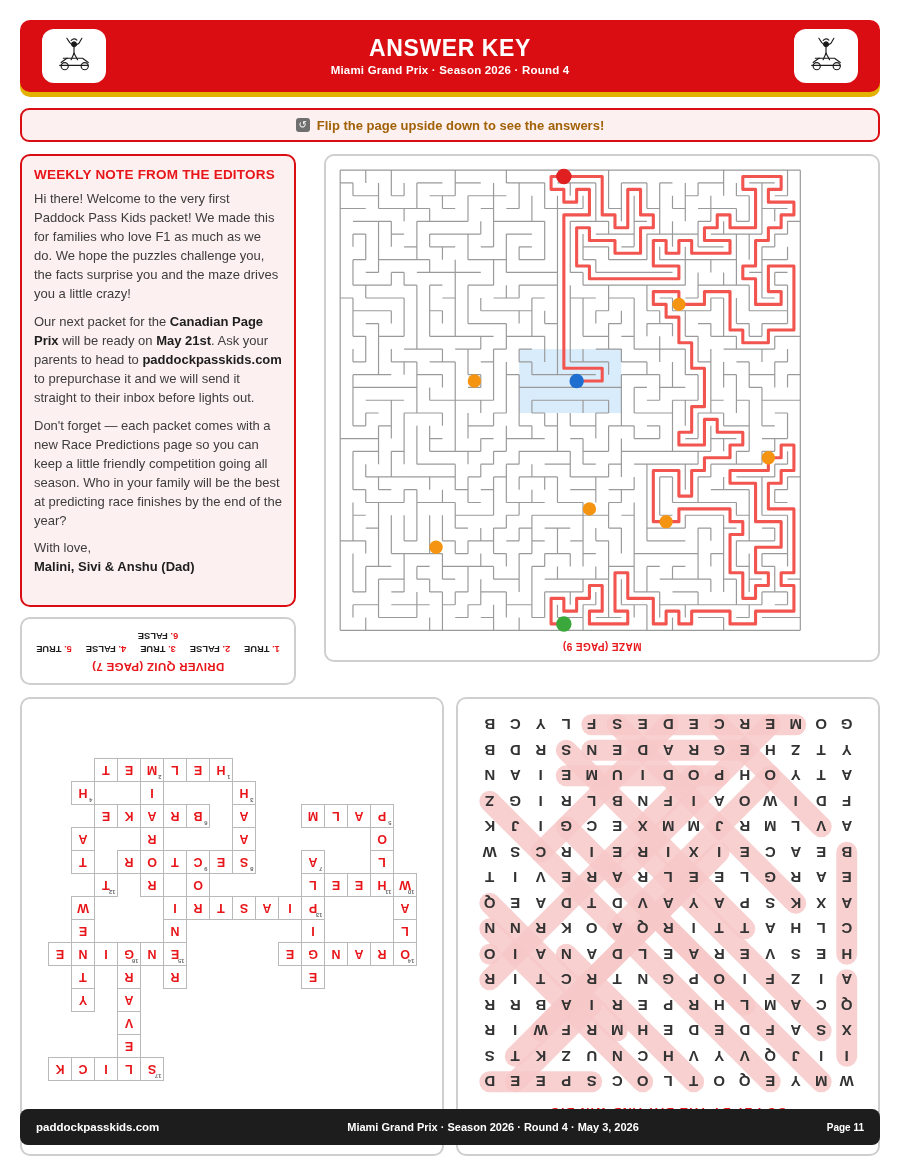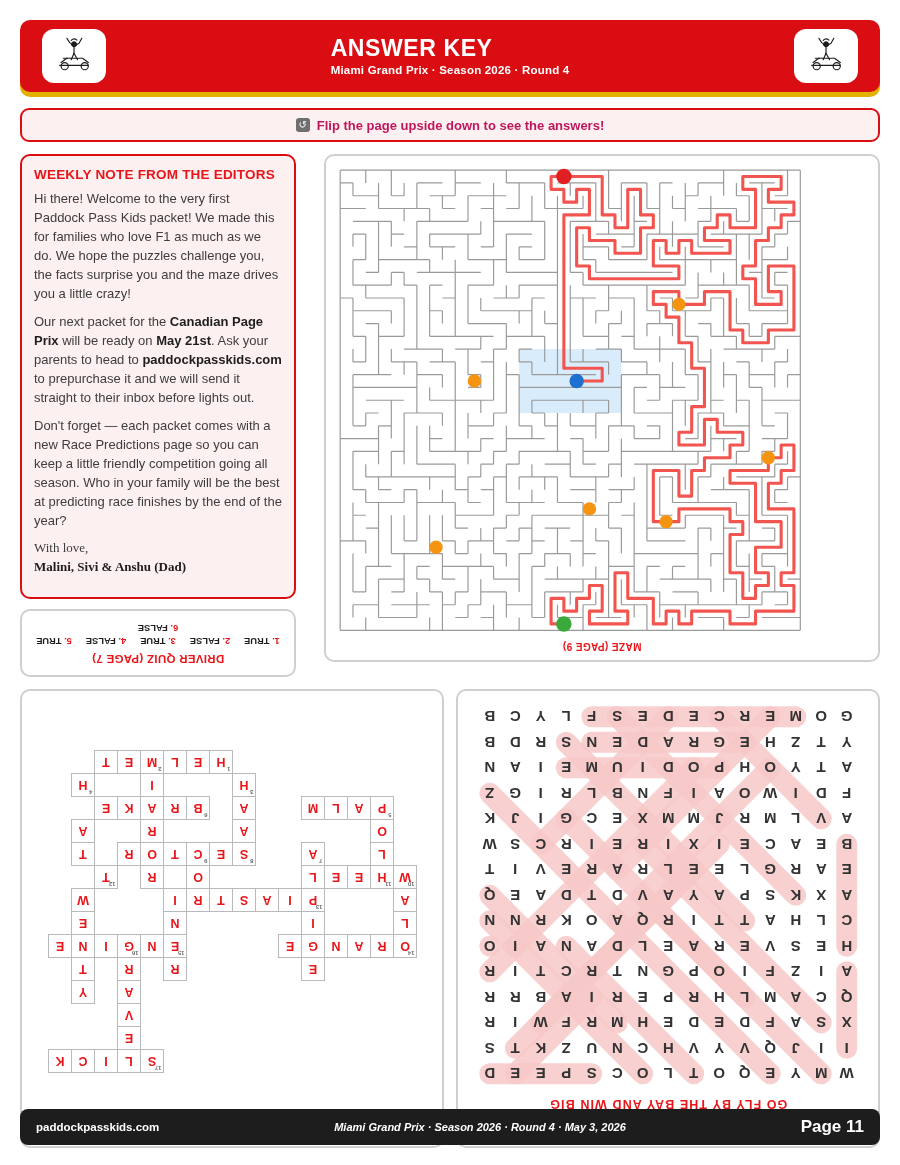--- a/index.html
+++ b/index.html
@@ -16,21 +16,21 @@
   
   .header {
     position: relative;
     height: 72px;
     background: #d90d12;
     border-radius: 10px;
     box-shadow: 0 5px 0 #e3b100;
     display:flex; align-items:center; justify-content:center;
     margin-bottom: 16px;
   }
-  .header-titles { text-align:left; color:#fff; }
+  .header-titles { text-align:center; color:#fff; }
   .header-title {
     font-size: 23px; font-weight: 800; letter-spacing: .6px;
     line-height: 1.1; margin-bottom: 3px;
   }
   .header-sub { font-size: 11.5px; font-weight: 700; letter-spacing:.2px; }
   .logo-badge {
     position:absolute; top:9px; width:64px; height:54px;
     background:#fff; border-radius:12px;
     display:flex; align-items:center; justify-content:center;
   }
@@ -41,21 +41,21 @@
   
   .flip-banner {
     height: 34px;
     border: 2px solid #d90d12;
     border-radius: 9px;
     background: #fdf0f0;
     display:flex; align-items:center; justify-content:center;
     gap: 7px;
     margin-bottom: 12px;
   }
-  .flip-banner .txt { font-size: 13px; font-weight: 700; color:#be185d; }
+  .flip-banner .txt { font-size: 13px; font-weight: 700; color:#a16207; }
   .flip-icon {
     width:14px; height:14px; border-radius:3px; background:#6f6f6f;
     display:inline-flex; align-items:center; justify-content:center;
     color:#fff; font-size:10px; line-height:1;
   }
 
   
   .row-top { display:flex; gap:28px; align-items:flex-start; }
   .col-left { width: 276px; flex:none; }
   .col-right { flex:1; }
@@ -71,21 +71,21 @@
   
   .note { padding: 11px 12px 12px 12px; }
   .note h2 {
     margin: 0 0 8px 0;
     font-size: 13.5px; font-weight: 800; color:#e8161a; letter-spacing:.2px;
   }
   .note p {
     margin: 0 0 9px 0;
     font-size: 13px; line-height: 1.46; color:#3d3d3d;
   }
-  .note p:last-child { margin-bottom:8px;font-family:Liberation Serif, serif; }
+  .note p:last-child { margin-bottom:16px; }
   .note b { color:#1e1e1e; font-weight:800; }
 
   
   .quiz { margin-top: 10px; padding: 10px 12px 12px 12px; transform: rotate(180deg); }
   .quiz h3 {
     margin:0 0 7px 0; text-align:center;
     font-size: 11.5px; font-weight:800; color:#e8161a; letter-spacing:.3px;
   }
   .quiz-grid {
     display:flex; flex-wrap:wrap; justify-content:center; gap: 3px 14px;
@@ -139,22 +139,22 @@
   .ws-grid svg { display:block; }
 
   
   .footer {
     position:absolute; left:20px; right:20px; bottom:20px;
     height: 36px; background:#1d1d1d; border-radius:8px;
     display:flex; align-items:center; padding: 0 16px;
     color:#fff;
   }
   .footer .site { font-size: 11.5px; font-weight:700; flex:none; }
-  .footer .mid { flex:1; text-align:center; font-size: 11px; font-weight:600;font-style:italic; }
-  .footer .pg  { font-size: 17px; font-weight:800; flex:none; }
+  .footer .mid { flex:1; text-align:center; font-size: 11px; font-weight:600; }
+  .footer .pg  { font-size: 10px; font-weight:800; flex:none; }
 </style>
 </head>
 <body>
 
 <div class="page">
 
   <div class="header">
     <div class="logo-badge left">
       <span>
         <svg viewBox="0 0 60 56" xmlns="http://www.w3.org/2000/svg">

